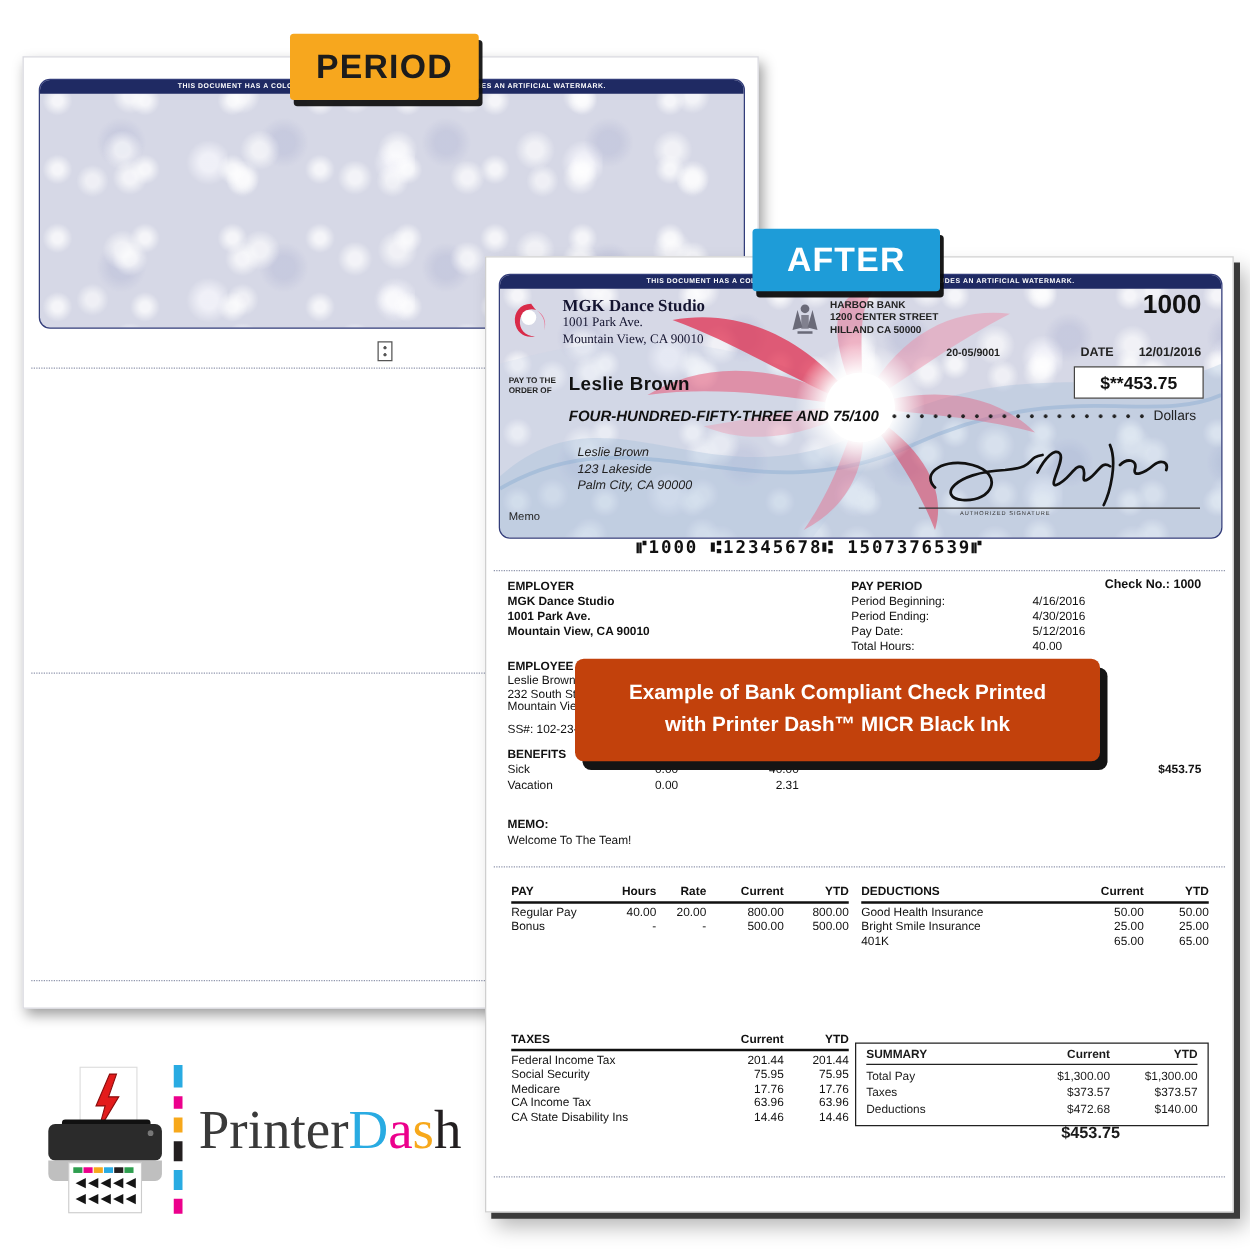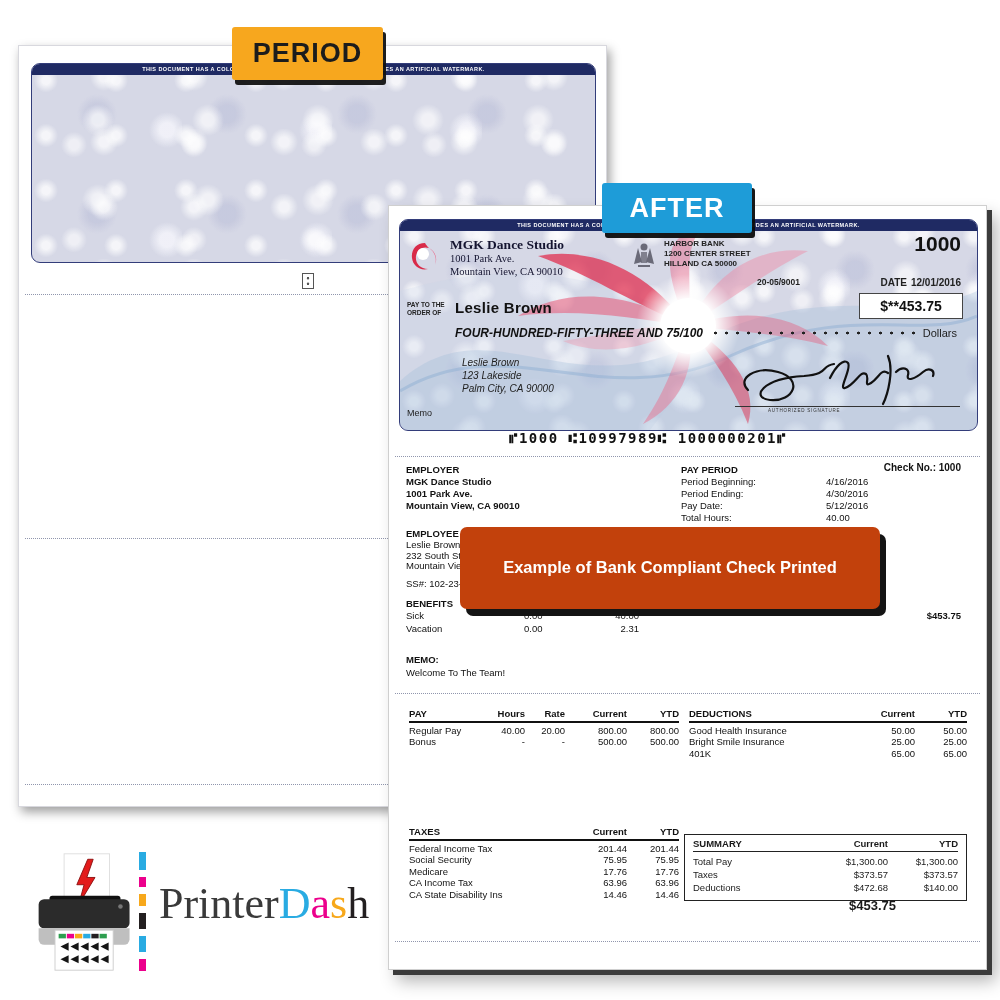--- a/index.html
+++ b/index.html
@@ -40,21 +40,21 @@
            display:flex;flex-direction:column;align-items:center;justify-content:center;
            line-height:1.55;z-index:20;text-align:center;}
   
   .company{left:50px;top:17px;font-family:"Liberation Serif","DejaVu Serif",serif;color:#141430;}
   .company .nm{font-size:13.5px;font-weight:bold;line-height:15px;}
   .company .ad{font-size:10.5px;line-height:13px;}
   .bankblock{left:264px;top:19px;font-size:8px;font-weight:700;line-height:10px;color:#222;}
   .checknum{right:16px;top:12px;font-size:21px;font-weight:800;color:#111;}
   .fraction{left:357px;top:57px;font-size:8.5px;font-weight:600;color:#222;}
   .daterow{right:16px;top:57px;font-size:10px;font-weight:700;color:#222;}
-  .daterow .dl{margin-right:4px;}
+  .daterow .dl{margin-right:20px;}
   .payto{left:7px;top:81px;font-size:6.5px;line-height:7.5px;font-weight:600;color:#222;}
   .payeename{left:55px;top:79px;font-size:15px;font-weight:800;letter-spacing:.3px;color:#111;}
   .amountbox{right:14px;top:73px;width:102px;height:24px;background:#fff;border:1.2px solid #444;
              text-align:center;line-height:24px;font-size:14px;font-weight:800;color:#111;}
   .wordsrow{left:55px;top:106px;right:20px;display:flex;align-items:center;}
   .wordsrow .wd{font-size:12px;font-weight:800;font-style:italic;color:#111;white-space:nowrap;}
   .dotfill{flex:1;height:6px;margin:0 7px;background-image:radial-gradient(circle,#222 1.2px,transparent 1.7px);
            background-size:11px 6px;background-repeat:repeat-x;background-position:0 50%;}
   .wordsrow .dollars{font-size:11px;color:#222;}
   .payeeaddr{left:62px;top:136px;font-size:10px;font-style:italic;line-height:13px;color:#222;}
@@ -200,21 +200,21 @@
       <svg class="ck sigwrap" viewBox="0 0 232 62">
         <path d="M18,42 C6,30 26,18 48,24 C74,31 64,54 40,52 C20,50 32,30 74,28 C100,26 90,18 104,16
                  M100,30 C106,18 114,10 118,15 C122,20 108,42 115,40 C126,36 130,22 136,26 C140,30 133,40 141,35 C149,30 151,20 158,25
                  M158,8 C164,22 158,46 153,56
                  M166,24 C172,18 180,20 178,27 C176,34 185,31 193,24 C199,19 205,22 203,28" stroke="#111" stroke-width="2.2" fill="none" stroke-linecap="round"></path>
       </svg>
       <div class="ck sigline"></div>
       <div class="ck siglabel">AUTHORIZED SIGNATURE</div>
     </div>
 
-    <div class="micr">⑈1000 ⑆10997989⑆ 1000000201⑈</div>
+    <div class="micr">⑈1000 ⑆12345678⑆ 1507376539⑈</div>
 
     <div class="perf" style="top:250px;"></div>
 
     <div class="stub" style="left:17px;top:258px;">
       <div class="b lh12">EMPLOYER</div>
       <div class="b lh12">MGK Dance Studio</div>
       <div class="b lh12">1001 Park Ave.</div>
       <div class="b lh12">Mountain View, CA 90010</div>
     </div>
     <div class="stub b" style="right:25px;top:256px;font-size:10px;">Check No.: 1000</div>
@@ -368,20 +368,21 @@
     </div>
     <div class="sumtotal">$453.75</div>
 
     <div class="perf" style="top:735px;"></div>
   </div>
 
   <div class="badge badge-after">AFTER</div>
 
   <div class="callout">
     <div>Example of Bank Compliant Check Printed</div>
+    <div>with Printer Dash™ MICR Black Ink</div>
   </div>
 
   <div class="brand">
     <svg class="printer" width="100" height="128" viewBox="0 0 110 132">
       <rect x="32" y="2" width="50" height="60" fill="#ffffff" stroke="#dddddd"></rect>
       <polygon points="58,8 46,36 54,36 48,58 66,28 57,28 64,8" fill="#e31b1b" stroke="#8a0d0d" stroke-width="1"></polygon>
       <rect x="16" y="48" width="78" height="8" rx="3" fill="#111111"></rect>
       <rect x="4" y="52" width="100" height="32" rx="6" fill="#2b2b2b"></rect>
       <circle cx="94" cy="60" r="2.5" fill="#777777"></circle>
       <path d="M4,84 h100 v12 a6,6 0 0 1 -6,6 h-88 a6,6 0 0 1 -6,-6 z" fill="#bfbfbf"></path>

